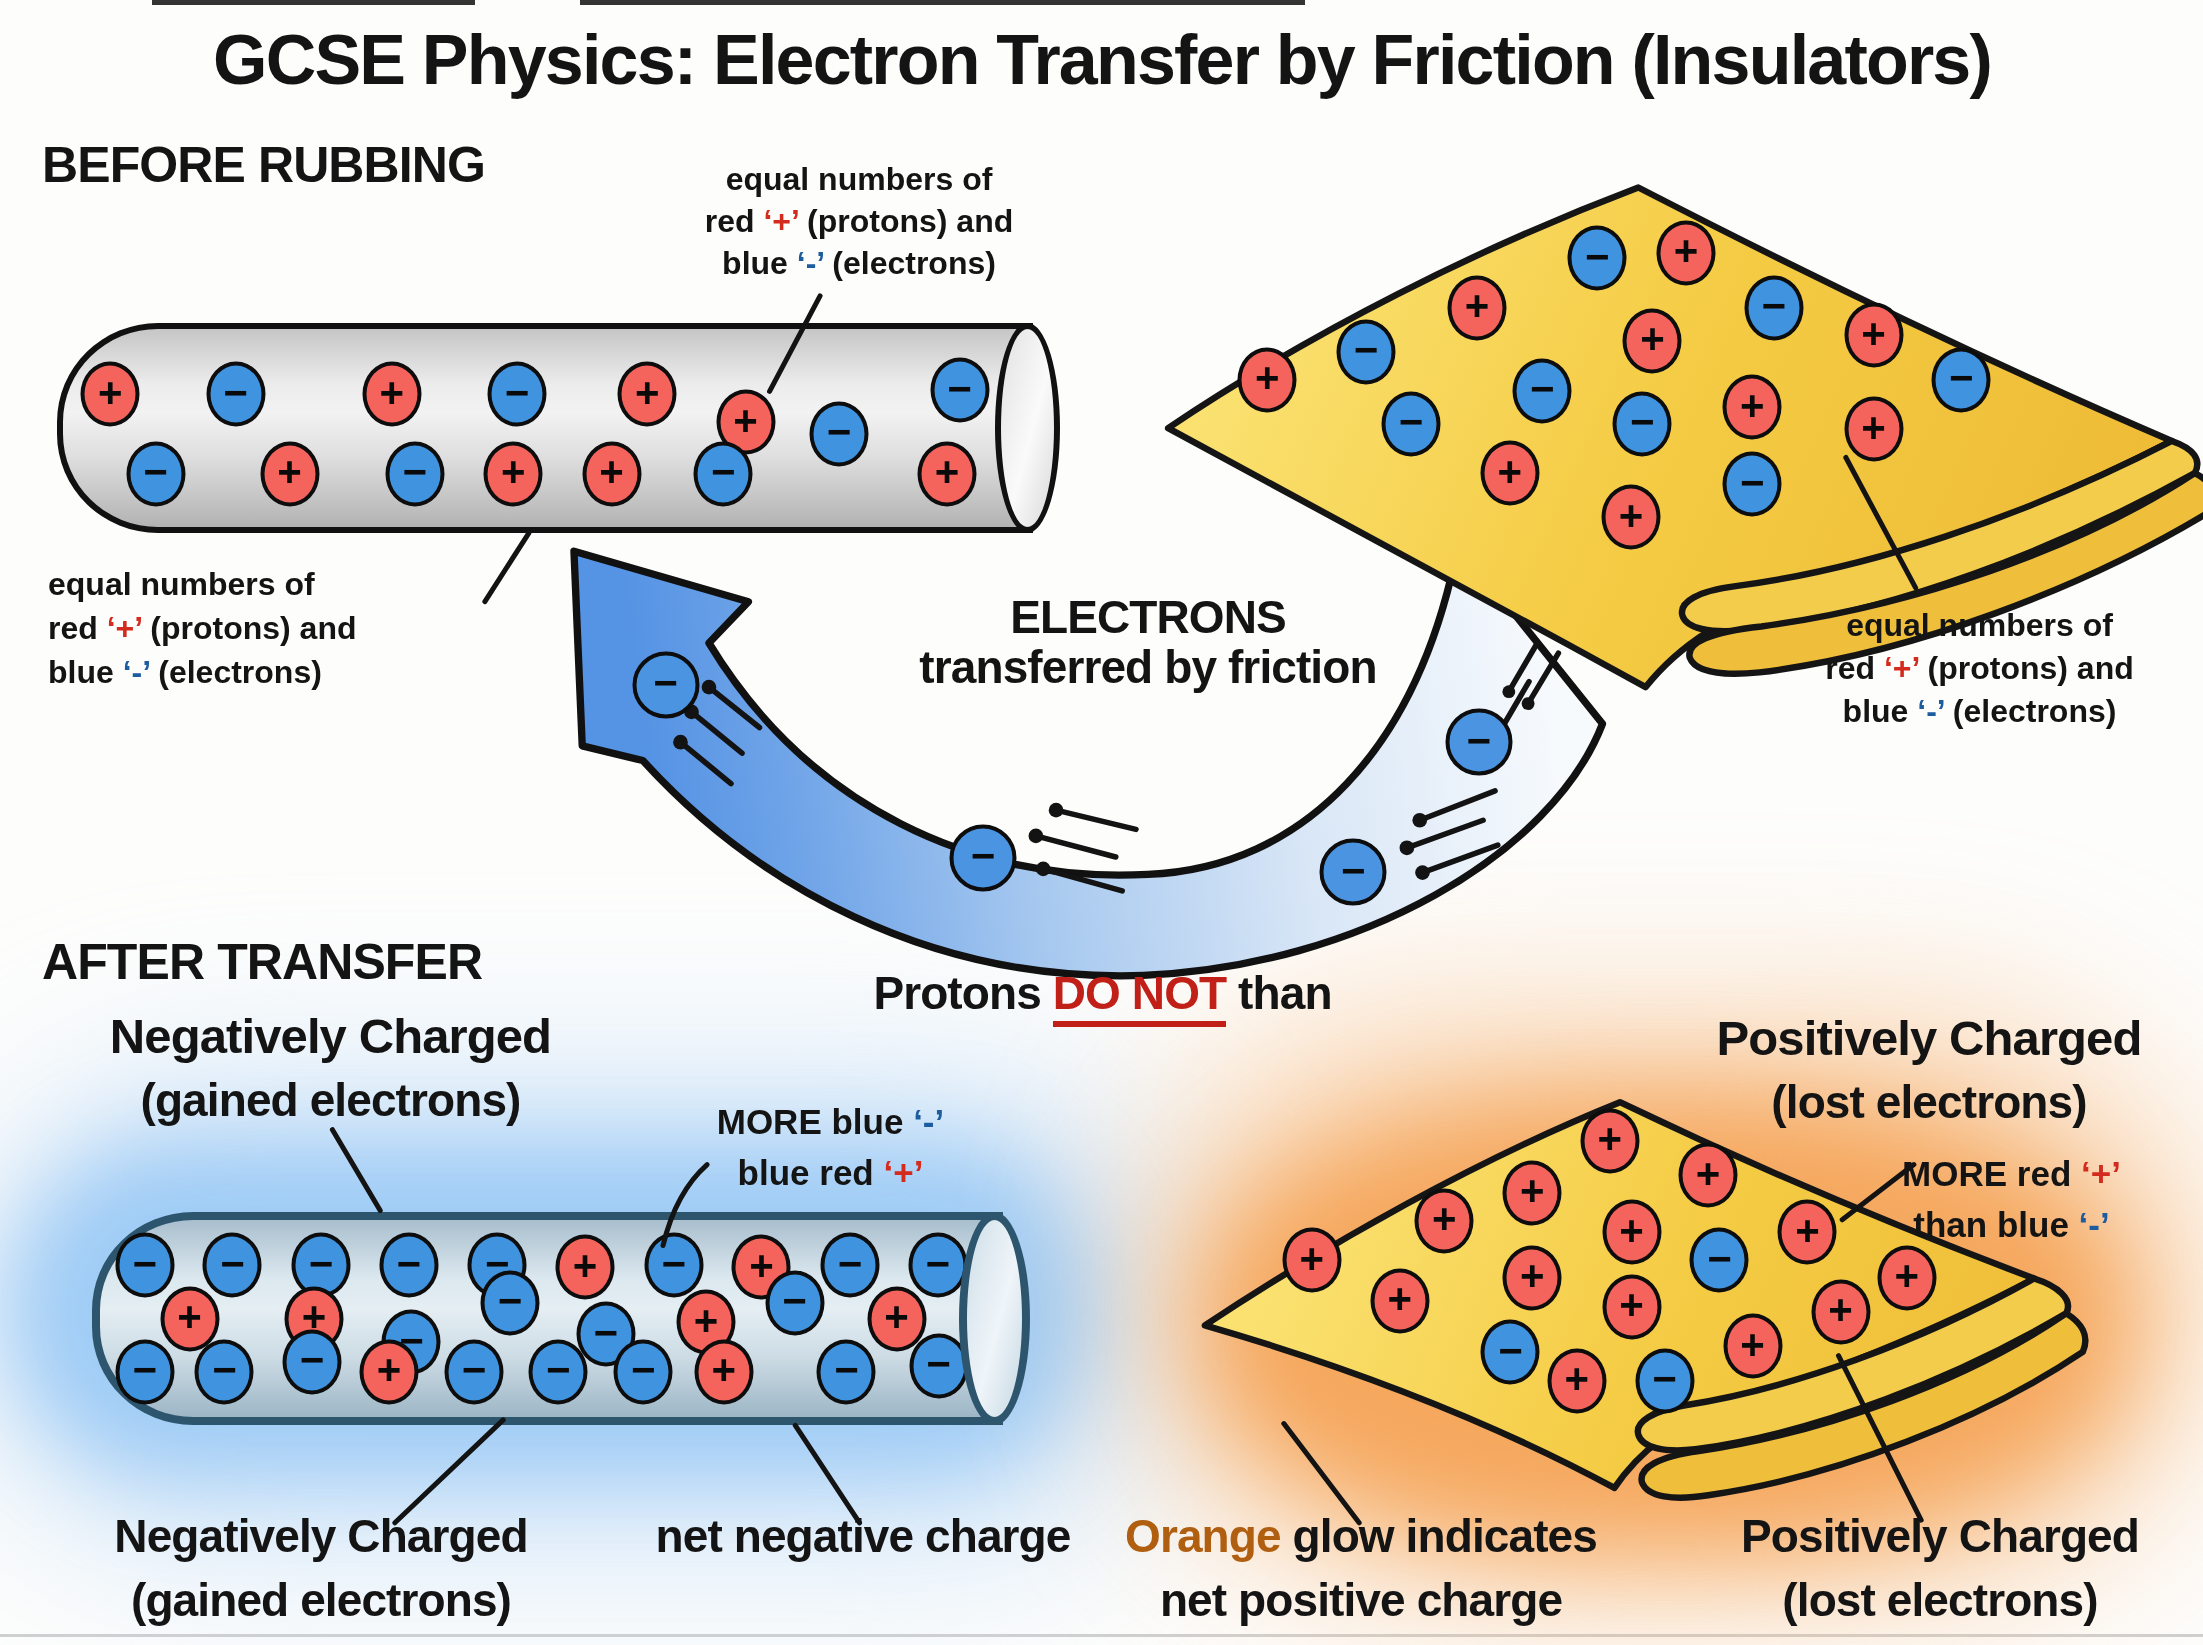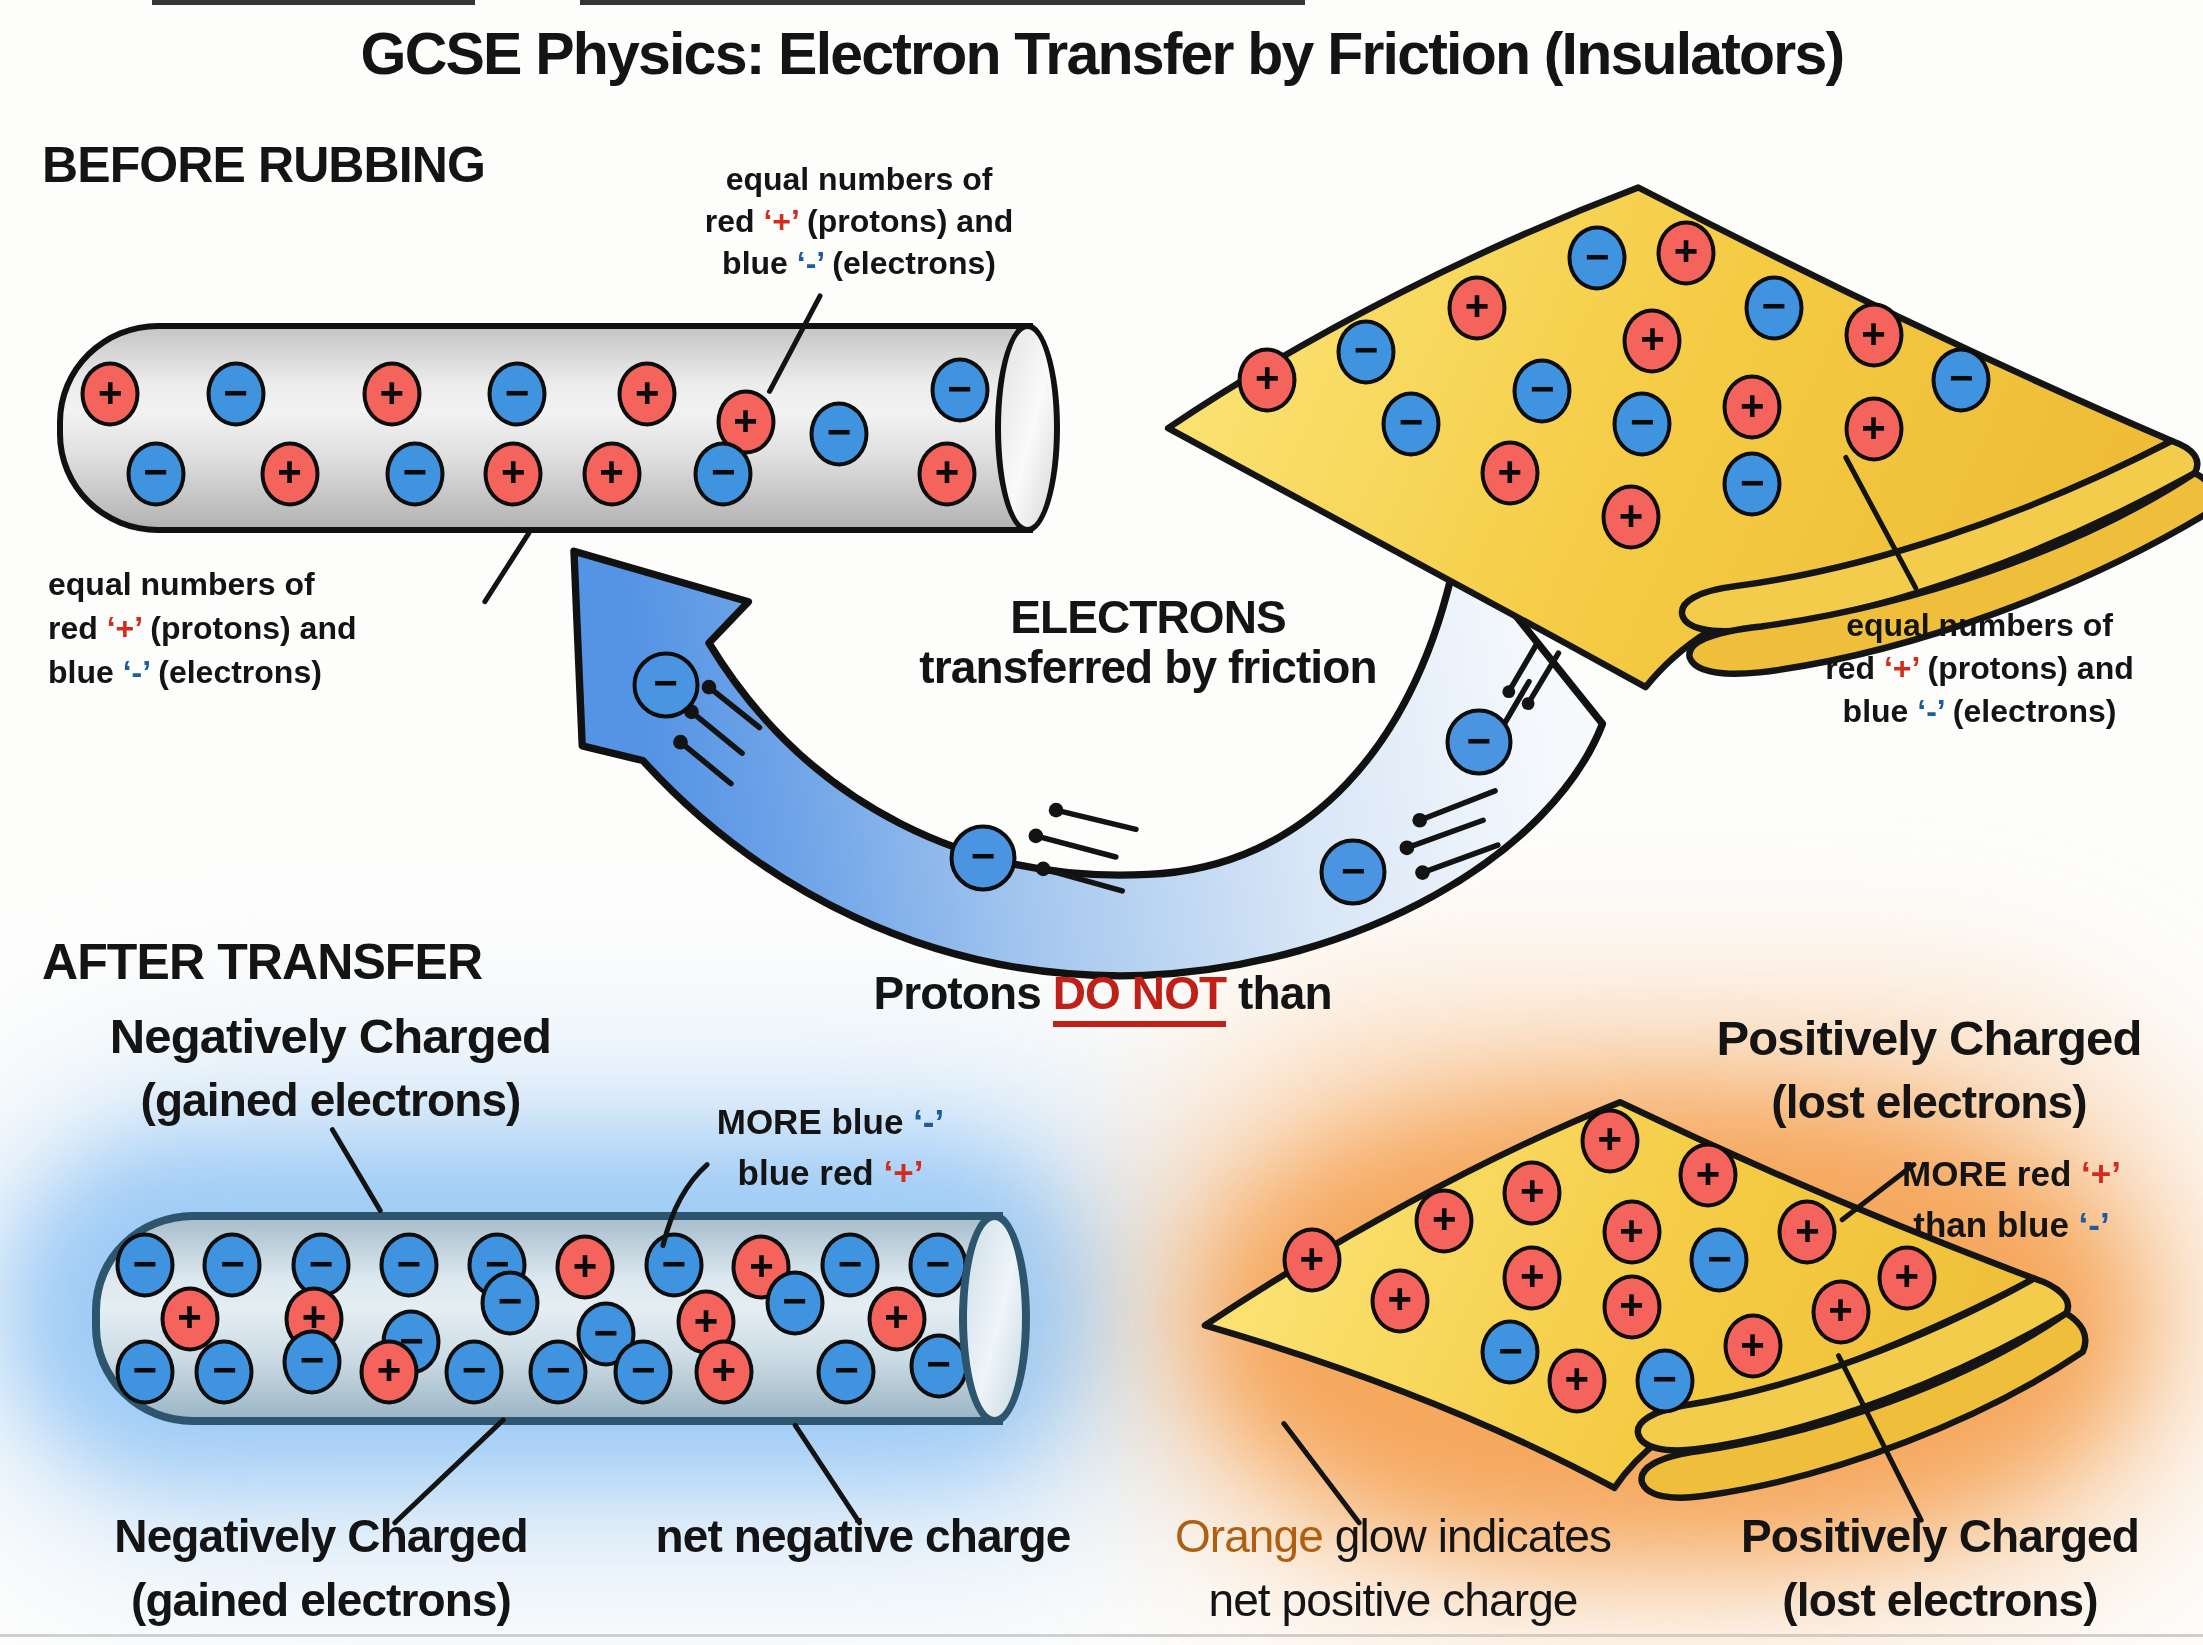--- a/index.html
+++ b/index.html
@@ -5,42 +5,42 @@
   html,body{margin:0;padding:0;background:#ffffff;}
   #canvas{position:relative;width:2204px;height:1646px;background:#FDFDFC;overflow:hidden;
           font-family:"Liberation Sans",sans-serif;color:#141414;}
   .txt{position:absolute;font-weight:bold;white-space:nowrap;}
   .red{color:#D32B1E;}
   .blu{color:#1D5C9E;}
   .word-blue{color:#2165A6;}
   .word-orange{color:#B05E10;}
   .donot{color:#C02018;border-bottom:6.4px solid #C02018;padding-bottom:1.8px;}
 
-  #title{left:0;right:0;top:20px;font-size:59px;letter-spacing:-1.8px;text-align:center;}
+  #title{left:0;right:0;top:20px;font-size:70px;letter-spacing:-1.8px;text-align:center;}
   #before-heading{left:42px;top:136px;font-size:50px;letter-spacing:-0.9px;}
   #rod1-label{left:42px;top:250px;font-size:46px;letter-spacing:-0.9px;}
   #cloth1-label{left:1804px;top:184px;width:367px;font-size:46px;text-align:center;letter-spacing:-0.9px;}
   #after-heading{left:42px;top:933px;font-size:50px;letter-spacing:-0.9px;}
 
   .note{font-size:32px;line-height:42px;font-weight:bold;}
   #note-top{left:643px;top:158px;width:432px;text-align:center;}
   #note-left{left:48px;top:562px;width:441px;text-align:left;line-height:44px;}
   #note-right{left:1782px;top:604px;width:395px;text-align:center;line-height:43px;}
   #note-more-blue{left:624px;top:1096px;width:413px;text-align:center;font-size:35px;line-height:51px;}
   #note-more-red{left:1837px;top:1148px;width:349px;text-align:center;font-size:35px;line-height:51px;}
 
   #electrons-label{left:909px;top:592px;width:478px;text-align:center;font-size:46px;line-height:50px;letter-spacing:-0.9px;}
   #protons-label{left:781px;top:966px;width:643px;text-align:center;font-size:46px;letter-spacing:-0.9px;}
 
   .bigcap{font-size:46px;line-height:64px;letter-spacing:-0.9px;text-align:center;}
   #neg-heading{left:87px;top:1004px;width:487px;}
   #pos-heading{left:1690px;top:1006px;width:478px;font-size:49px;}
   #cap-neg{left:73px;top:1504px;width:496px;}
   #cap-blue{left:606px;top:1504px;width:514px;font-weight:bold;}
-  #cap-orange{left:1154px;top:1504px;width:478px;font-weight:normal;}
+  #cap-orange{left:1122px;top:1504px;width:478px;font-weight:bold;}
   #cap-pos{left:1692px;top:1504px;width:496px;}
 
   
   .rod{position:absolute;border:6.4px solid #111;}
   #rod1{left:57px;top:323px;width:964px;height:198px;border-radius:101px 0 0 101px / 99px 0 0 99px;
         background:linear-gradient(180deg,#C6C6C6 0%,#ECECEC 28%,#F2F2F2 42%,#DFDFDF 64%,#B3B3B3 100%);}
   .cap{position:absolute;border-radius:50%;}
   #rod1-cap{left:995px;top:323px;width:53px;height:198px;border:6.4px solid #111;
         background:linear-gradient(105deg,#E2E2E2,#FAFAFA 55%,#D8D8D8);}
   #rod2{left:92px;top:1212px;width:895px;height:197px;border:8.3px solid #2E556E;

